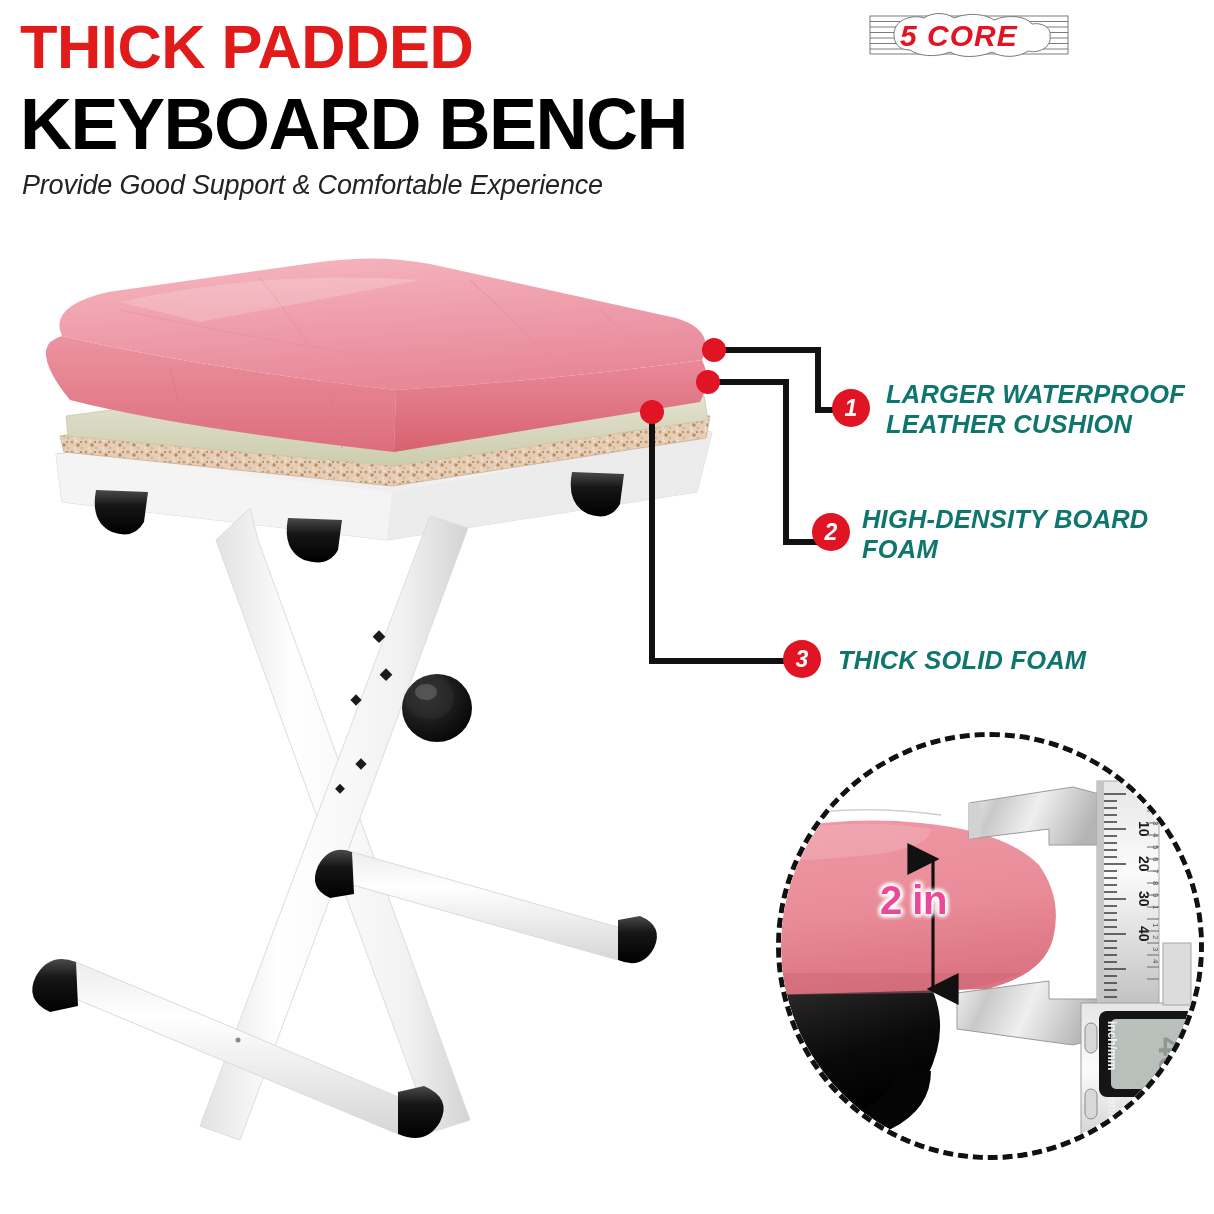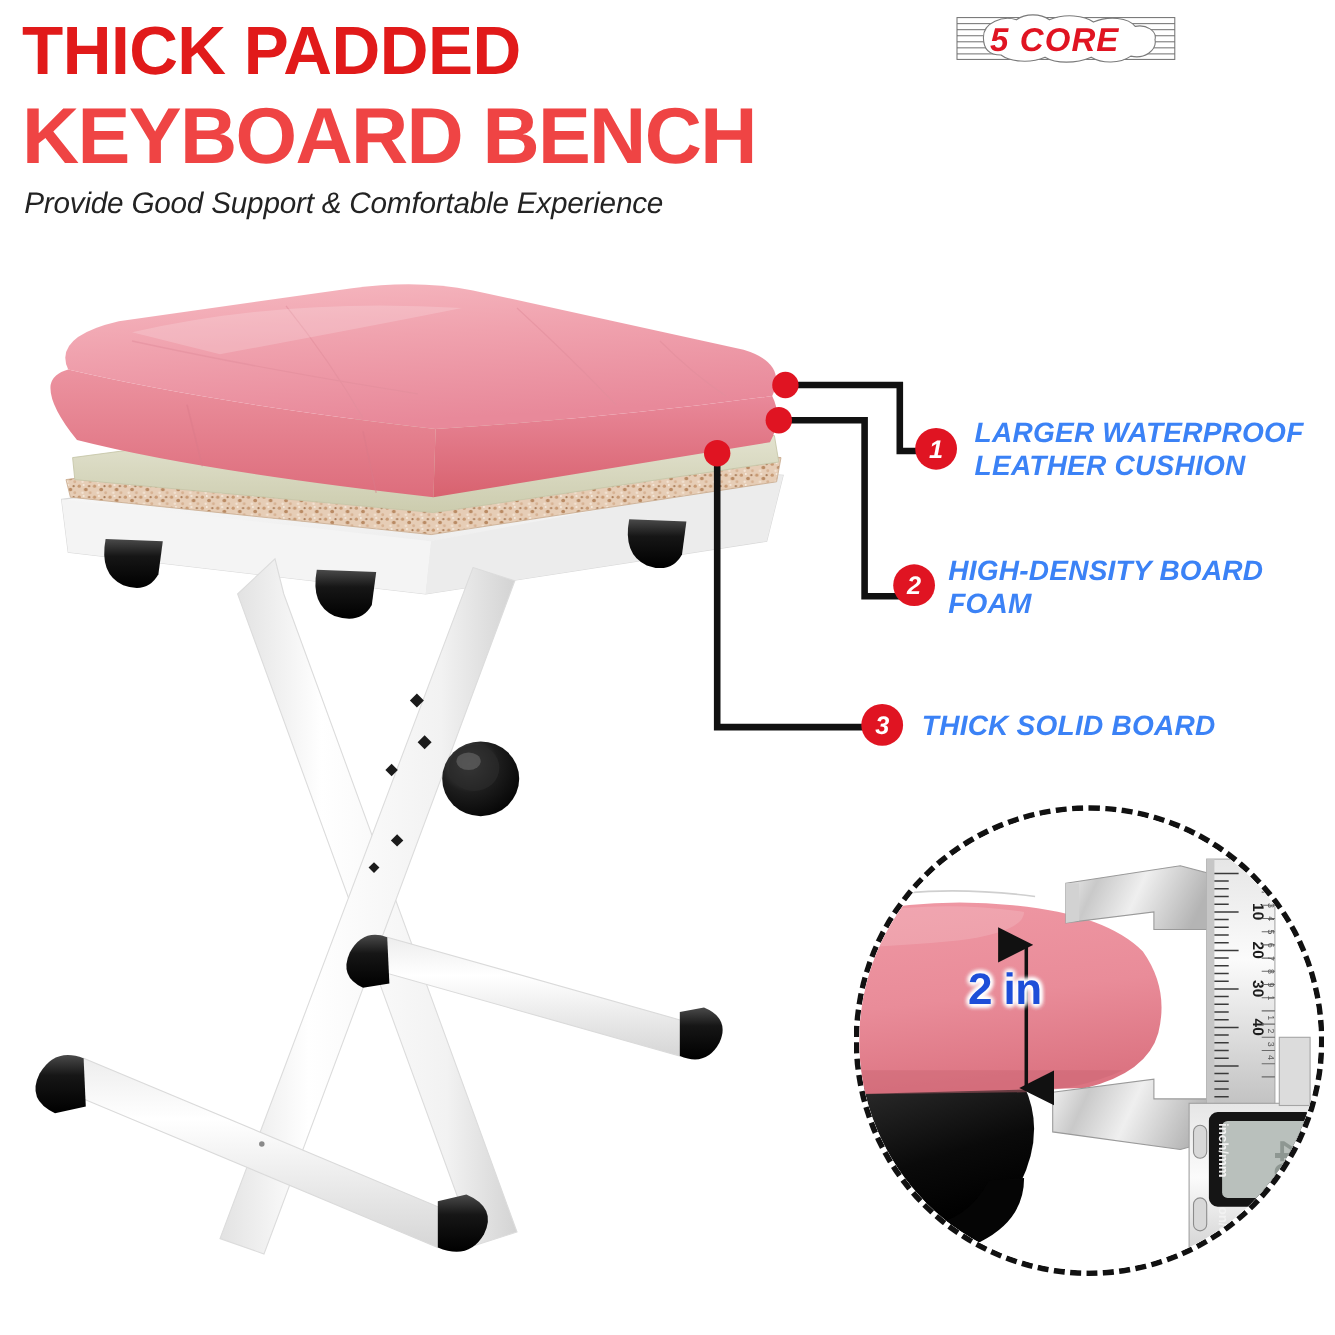--- a/index.html
+++ b/index.html
@@ -31,21 +31,21 @@
     transform: scaleX(0.99);
     transform-origin: left top;
     white-space: nowrap;
   }
   #title-line2 {
     position: absolute;
     left: 20px; top: 88px;
     font-size: 72px;
     font-weight: 700;
     letter-spacing: -1.5px;
-    color: #ef4444;
+    color: #000000;
     line-height: 1;
     white-space: nowrap;
   }
   #subtitle {
     position: absolute;
     left: 22px; top: 170px;
     font-size: 27px;
     font-style: italic;
     font-weight: 400;
     color: #232323;
@@ -62,21 +62,21 @@
 
   
   #product { position: absolute; left: 0px; top: 240px; width: 740px; height: 950px; }
 
   
   .callout-text {
     position: absolute;
     font-size: 25.5px;
     font-weight: 700;
     font-style: italic;
-    color: #3b82f6;
+    color: #0f766e;
     line-height: 1.16;
     letter-spacing: 0.2px;
     white-space: pre-line;
   }
   .badge {
     position: absolute;
     width: 38px; height: 38px;
     border-radius: 50%;
     background: #e01422;
     color: #ffffff;
@@ -104,21 +104,21 @@
     position: absolute;
     inset: 0;
     border-radius: 50%;
     overflow: hidden;
   }
   #measure-label {
     position: absolute;
     left: 880px; top: 878px;
     font-size: 40px;
     font-weight: 700;
-    color: #1d4ed8;
+    color: #ec4899;
     text-shadow:
       0 0 6px #fff, 0 0 6px #fff, 0 0 6px #fff,
       2px 0 4px #fff, -2px 0 4px #fff, 0 2px 4px #fff, 0 -2px 4px #fff;
     letter-spacing: -0.5px;
     z-index: 40;
   }
 </style>
 </head>
 <body>
 
@@ -285,21 +285,21 @@
 
 <div class="badge" style="left:832px; top:389px;">1</div>
 <div class="callout-text" style="left:886px; top:380px;">LARGER WATERPROOF
 LEATHER CUSHION</div>
 
 <div class="badge" style="left:812px; top:513px;">2</div>
 <div class="callout-text" style="left:862px; top:505px;">HIGH-DENSITY BOARD
 FOAM</div>
 
 <div class="badge" style="left:783px; top:640px;">3</div>
-<div class="callout-text" style="left:838px; top:646px;">THICK SOLID BOARD</div>
+<div class="callout-text" style="left:838px; top:646px;">THICK SOLID FOAM</div>
 
 <div id="inset">
   <div id="inset-clip">
     <svg viewBox="0 0 428 428" width="428" height="428" xmlns="http://www.w3.org/2000/svg">
       <defs>
         <linearGradient id="iCush" x1="0" y1="0" x2="0.2" y2="1">
           <stop offset="0%" stop-color="#ef98a4"></stop>
           <stop offset="55%" stop-color="#e98c99"></stop>
           <stop offset="100%" stop-color="#dc7482"></stop>
         </linearGradient>

